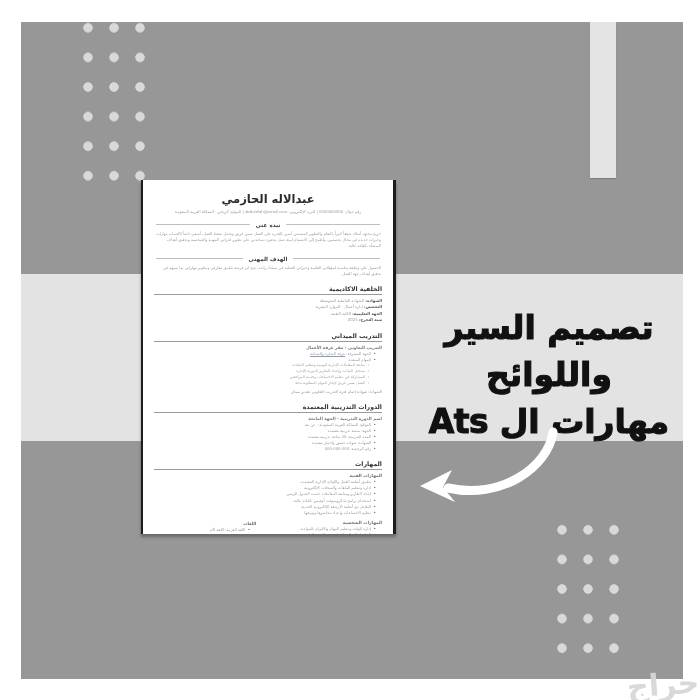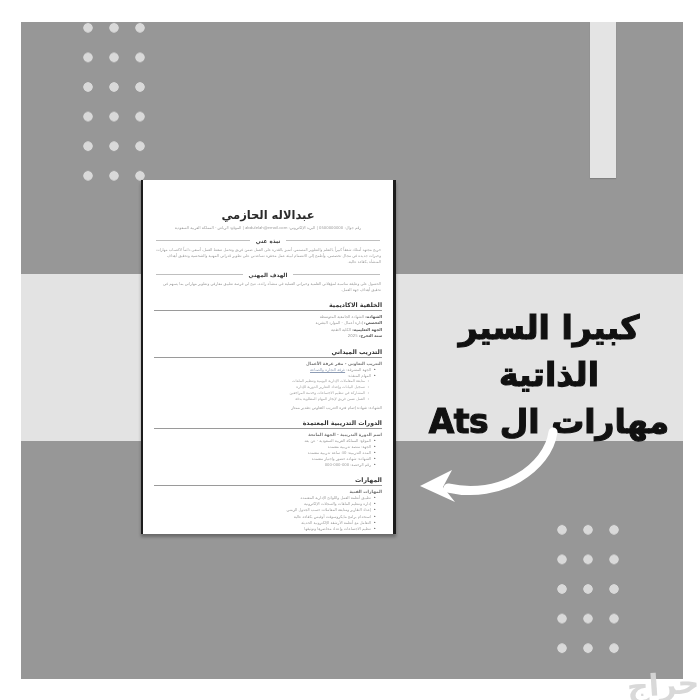--- a/index.html
+++ b/index.html
@@ -8,21 +8,21 @@
   .canvas{position:absolute;left:21px;top:22px;width:662px;height:657px;background:#979797;overflow:hidden;}
   .band{position:absolute;left:0;top:252px;width:100%;height:167px;background:#e3e3e3;}
   .vbar{position:absolute;left:569px;top:0;width:26px;height:156px;background:#e4e4e4;box-shadow:0 1px 1px rgba(0,0,0,.15);}
   .dots{position:absolute;background-image:radial-gradient(circle,#d9d9d9 4.4px,rgba(0,0,0,0) 5px);background-size:26px 29.6px;}
   .dots-tl{left:54px;top:-9px;width:78px;height:179px;}
   .dots-br{left:528px;top:493px;width:78px;height:149px;}
 
   
   .resume{position:absolute;left:120px;top:158px;width:255px;height:354px;background:#ffffff;
     border-left:2px solid #1c1c1c;border-right:3px solid #1c1c1c;box-shadow:0 3px 3px rgba(0,0,0,.3);
-    box-sizing:border-box;padding:28px 11px;direction:rtl;text-align:right;overflow:hidden;}
+    box-sizing:border-box;padding:12px 11px;direction:rtl;text-align:right;overflow:hidden;}
   .rname{font-size:11.5px;font-weight:bold;color:#2b2b2b;text-align:center;letter-spacing:.2px;}
   .rcontact{font-size:3.8px;color:#9a9a9a;text-align:center;margin-top:3px;line-height:1.5;}
   .divider{display:flex;align-items:center;gap:6px;margin:7px 2px 3px;}
   .divider::before,.divider::after{content:"";flex:1;border-top:.6px solid #bfbfbf;}
   .divider b{font-size:5.6px;font-weight:bold;color:#3a3a3a;white-space:nowrap;}
   .rpara{font-size:3.8px;color:#9c9c9c;line-height:1.6;margin:0 1px;}
   .sechead{font-size:6.2px;font-weight:bold;color:#333333;border-bottom:.7px solid #9a9a9a;
     padding-bottom:2px;margin:8px 0 3px;}
   .rline{font-size:3.9px;color:#9a9a9a;line-height:1.65;}
   .rline .lbl{font-weight:bold;color:#555555;}
@@ -156,21 +156,21 @@
           <div class="coltitle">اللغات</div>
           <ul class="blist">
             <li>اللغة العربية: اللغة الأم</li>
             <li>اللغة الإنجليزية: مستوى متوسط (قراءة وكتابة)</li>
           </ul>
         </div>
       </div>
     </div>
 
     <div class="headline">
-      <div>كبيرا السير الذاتية</div>
+      <div>تصميم السير واللوائح</div>
       <div>مهارات ال Ats</div>
     </div>
 
     <div class="arrow-wrap">
       <svg width="152" height="96" viewBox="0 0 152 96" xmlns="http://www.w3.org/2000/svg">
         <path d="M 141 8 C 136 44, 88 76, 36 64" fill="none" stroke="#ffffff" stroke-width="9" stroke-linecap="round"></path>
         <polygon points="8,62 40,46 31,63 43,78" fill="#ffffff"></polygon>
       </svg>
     </div>
   </div>

